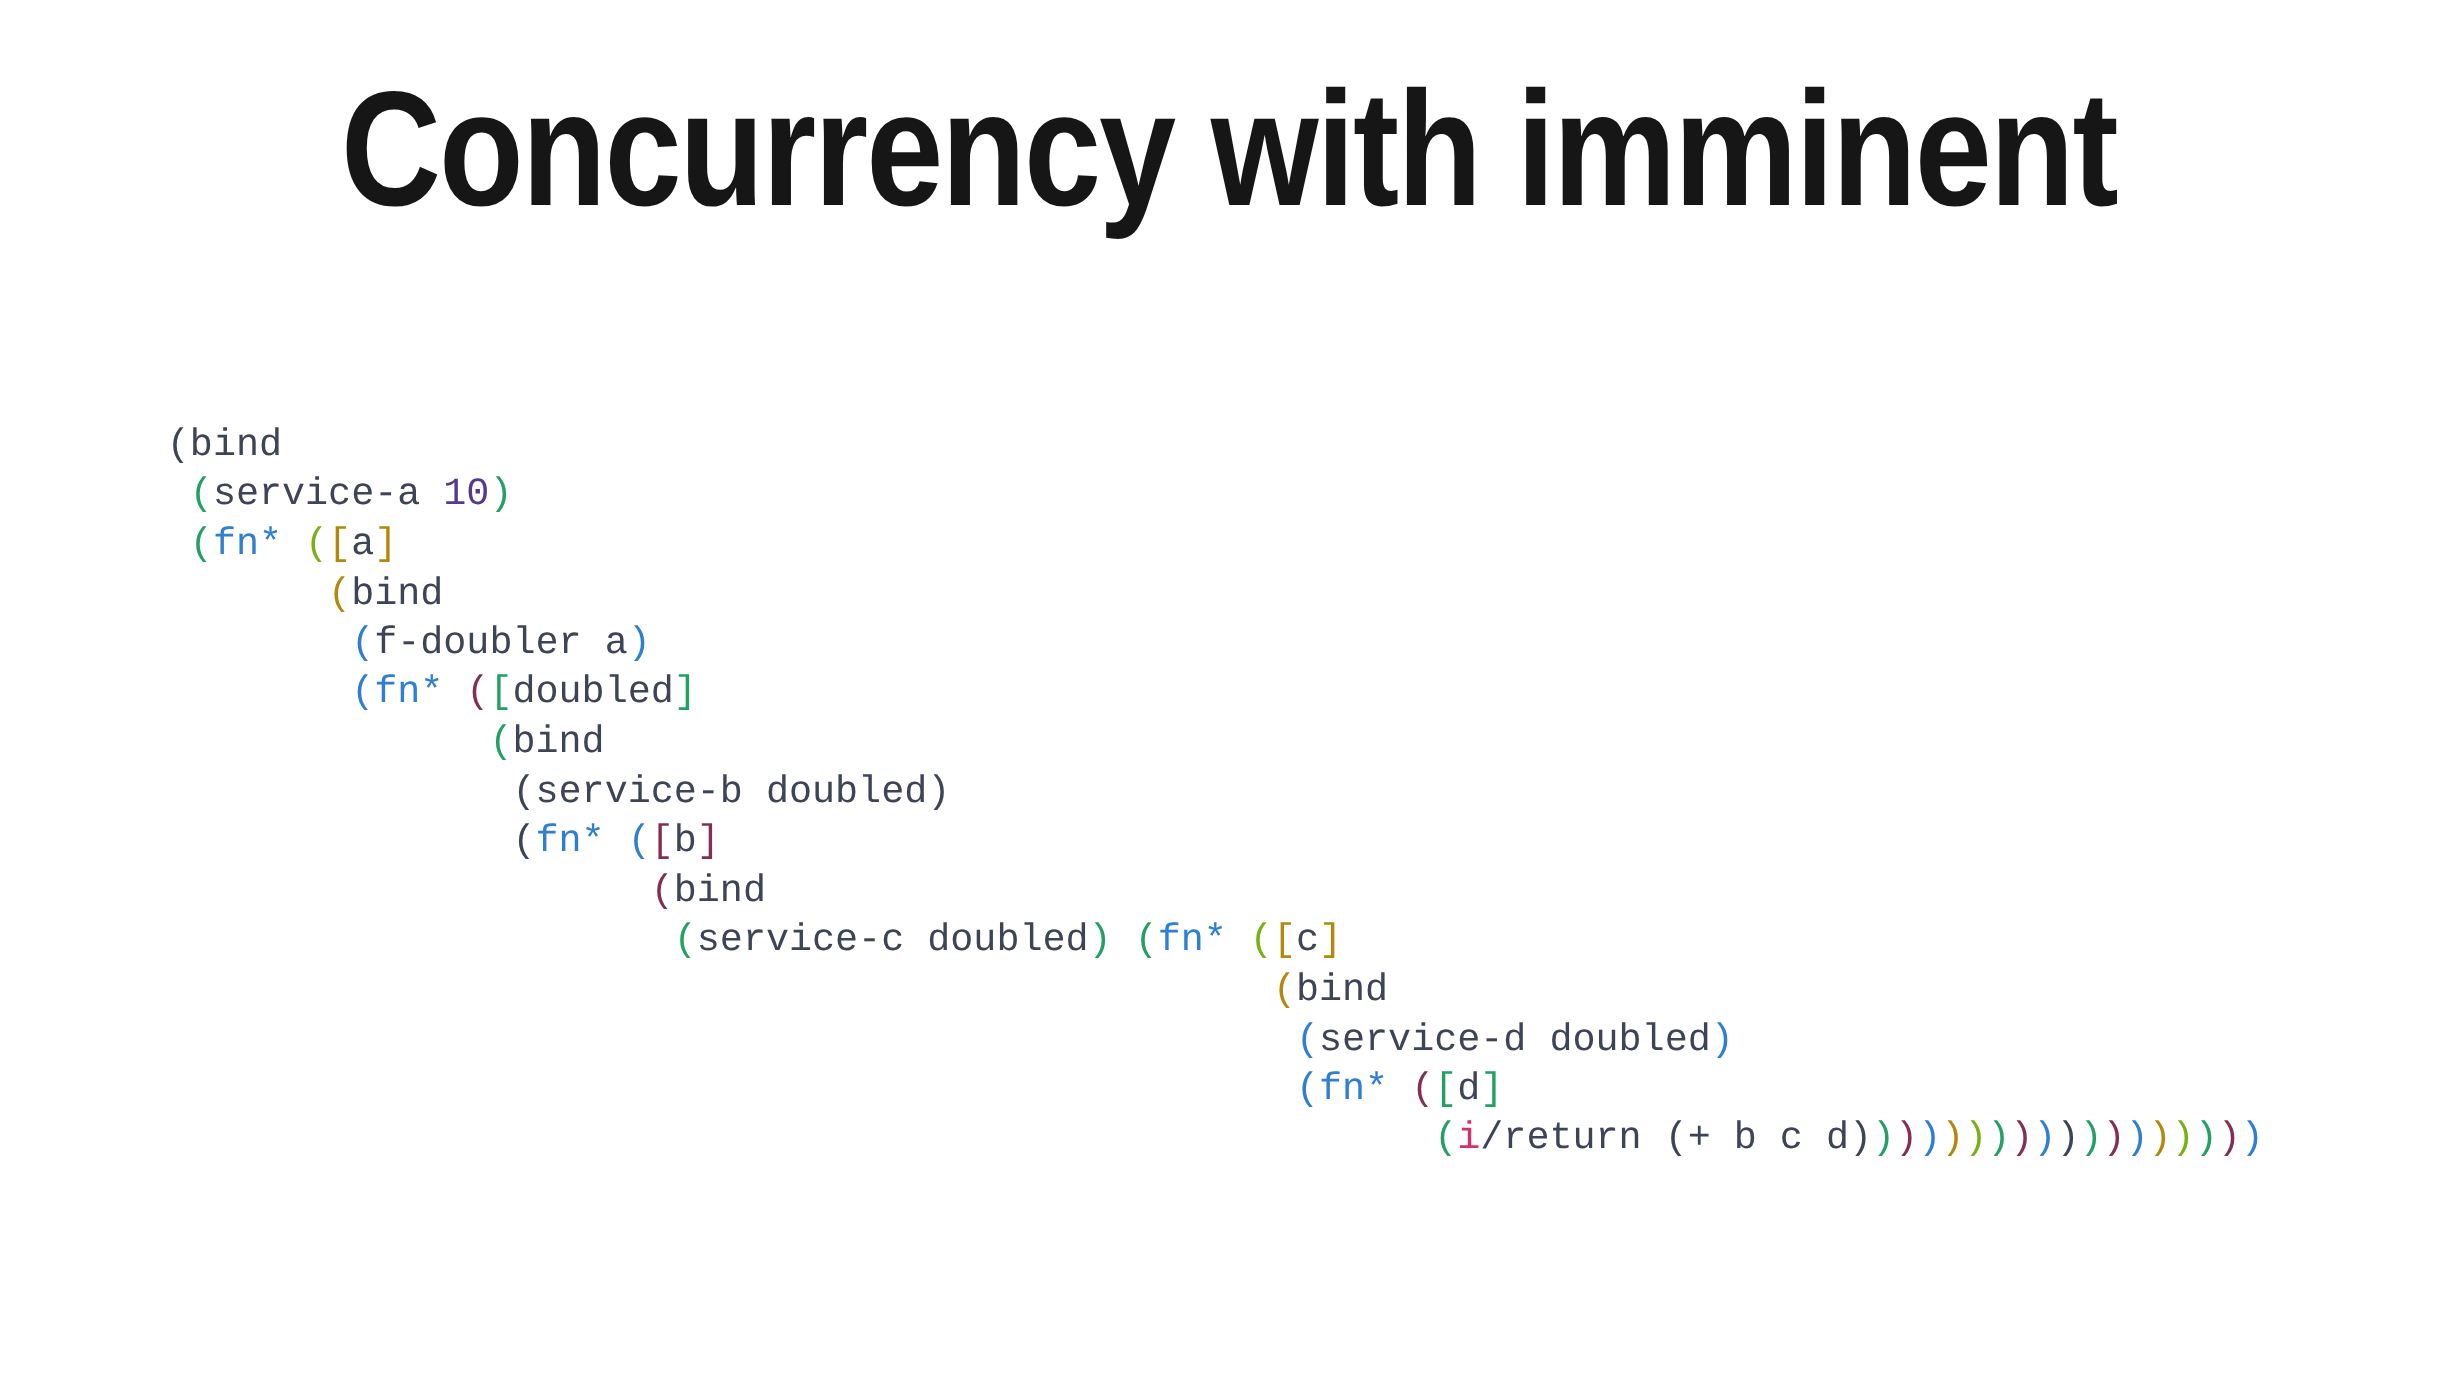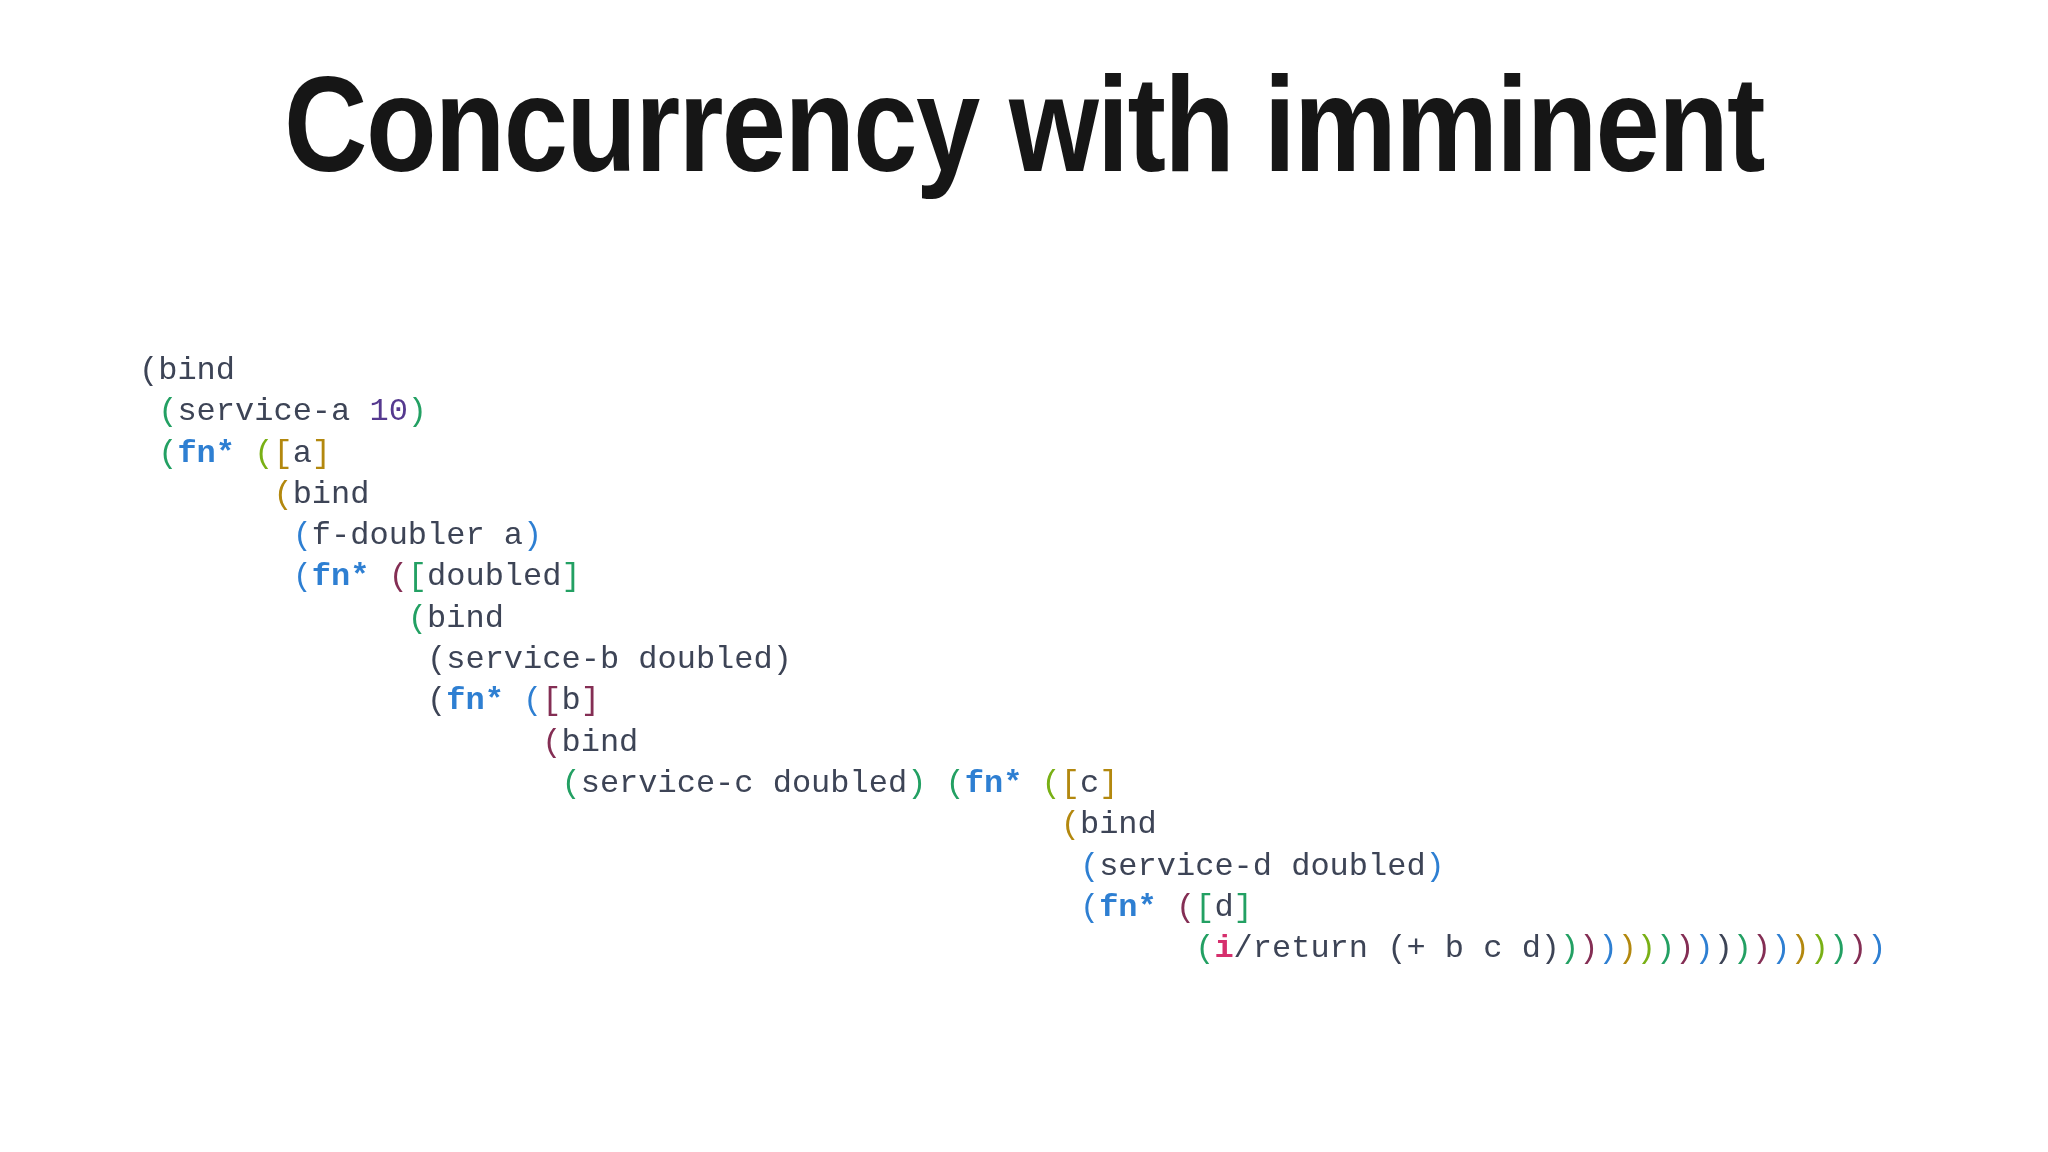--- a/index.html
+++ b/index.html
@@ -38,21 +38,21 @@
     left: 139px;
     top: 350px;
     margin: 0;
     font-family: "Liberation Mono", monospace;
     font-size: 32px;
     line-height: 41.3px;
     color: #3d4456;
     white-space: pre;
   }
   .code .line { height: 41.3px; }
-  .code span.b { font-weight: 700; }
+  .code span.b { font-weight: 400; }
 </style>
 </head>
 <body>
 
 <div class="slide">
   <div class="slide-title">Concurrency with imminent</div>
 
   <pre class="code"><div class="line"><span style="color: rgb(61, 68, 86);">(bind</span></div><div class="line"><span style="color: rgb(61, 68, 86);"> </span><span style="color: rgb(35, 160, 99);">(</span><span style="color: rgb(61, 68, 86);">service-a </span><span style="color: rgb(85, 57, 143);">10</span><span style="color: rgb(35, 160, 99);">)</span></div><div class="line"><span style="color: rgb(61, 68, 86);"> </span><span style="color: rgb(35, 160, 99);">(</span><span class="b" style="color: rgb(46, 127, 210);">fn*</span><span style="color: rgb(61, 68, 86);"> </span><span style="color: rgb(121, 176, 21);">(</span><span style="color: rgb(179, 136, 14);">[</span><span style="color: rgb(61, 68, 86);">a</span><span style="color: rgb(179, 136, 14);">]</span></div><div class="line"><span style="color: rgb(61, 68, 86);">       </span><span style="color: rgb(179, 136, 14);">(</span><span style="color: rgb(61, 68, 86);">bind</span></div><div class="line"><span style="color: rgb(61, 68, 86);">        </span><span style="color: rgb(46, 127, 210);">(</span><span style="color: rgb(61, 68, 86);">f-doubler a</span><span style="color: rgb(46, 127, 210);">)</span></div><div class="line"><span style="color: rgb(61, 68, 86);">        </span><span style="color: rgb(46, 127, 210);">(</span><span class="b" style="color: rgb(46, 127, 210);">fn*</span><span style="color: rgb(61, 68, 86);"> </span><span style="color: rgb(132, 46, 84);">(</span><span style="color: rgb(35, 160, 99);">[</span><span style="color: rgb(61, 68, 86);">doubled</span><span style="color: rgb(35, 160, 99);">]</span></div><div class="line"><span style="color: rgb(61, 68, 86);">              </span><span style="color: rgb(35, 160, 99);">(</span><span style="color: rgb(61, 68, 86);">bind</span></div><div class="line"><span style="color: rgb(61, 68, 86);">               </span><span style="color: rgb(61, 68, 86);">(service-b doubled)</span></div><div class="line"><span style="color: rgb(61, 68, 86);">               </span><span style="color: rgb(61, 68, 86);">(</span><span class="b" style="color: rgb(46, 127, 210);">fn*</span><span style="color: rgb(61, 68, 86);"> </span><span style="color: rgb(46, 127, 210);">(</span><span style="color: rgb(132, 46, 84);">[</span><span style="color: rgb(61, 68, 86);">b</span><span style="color: rgb(132, 46, 84);">]</span></div><div class="line"><span style="color: rgb(61, 68, 86);">                     </span><span style="color: rgb(132, 46, 84);">(</span><span style="color: rgb(61, 68, 86);">bind</span></div><div class="line"><span style="color: rgb(61, 68, 86);">                      </span><span style="color: rgb(35, 160, 99);">(</span><span style="color: rgb(61, 68, 86);">service-c doubled</span><span style="color: rgb(35, 160, 99);">)</span><span style="color: rgb(61, 68, 86);"> </span><span style="color: rgb(35, 160, 99);">(</span><span class="b" style="color: rgb(46, 127, 210);">fn*</span><span style="color: rgb(61, 68, 86);"> </span><span style="color: rgb(121, 176, 21);">(</span><span style="color: rgb(179, 136, 14);">[</span><span style="color: rgb(61, 68, 86);">c</span><span style="color: rgb(179, 136, 14);">]</span></div><div class="line"><span style="color: rgb(61, 68, 86);">                                                </span><span style="color: rgb(179, 136, 14);">(</span><span style="color: rgb(61, 68, 86);">bind</span></div><div class="line"><span style="color: rgb(61, 68, 86);">                                                 </span><span style="color: rgb(46, 127, 210);">(</span><span style="color: rgb(61, 68, 86);">service-d doubled</span><span style="color: rgb(46, 127, 210);">)</span></div><div class="line"><span style="color: rgb(61, 68, 86);">                                                 </span><span style="color: rgb(46, 127, 210);">(</span><span class="b" style="color: rgb(46, 127, 210);">fn*</span><span style="color: rgb(61, 68, 86);"> </span><span style="color: rgb(132, 46, 84);">(</span><span style="color: rgb(35, 160, 99);">[</span><span style="color: rgb(61, 68, 86);">d</span><span style="color: rgb(35, 160, 99);">]</span></div><div class="line"><span style="color: rgb(61, 68, 86);">                                                       </span><span style="color: rgb(35, 160, 99);">(</span><span class="b" style="color: rgb(214, 47, 109);">i</span><span style="color: rgb(61, 68, 86);">/return </span><span style="color: rgb(61, 68, 86);">(</span><span style="color: rgb(61, 68, 86);">+ b c d</span><span style="color: rgb(61, 68, 86);">)</span><span style="color: rgb(35, 160, 99);">)</span><span style="color: rgb(132, 46, 84);">)</span><span style="color: rgb(46, 127, 210);">)</span><span style="color: rgb(179, 136, 14);">)</span><span style="color: rgb(121, 176, 21);">)</span><span style="color: rgb(35, 160, 99);">)</span><span style="color: rgb(132, 46, 84);">)</span><span style="color: rgb(46, 127, 210);">)</span><span style="color: rgb(61, 68, 86);">)</span><span style="color: rgb(35, 160, 99);">)</span><span style="color: rgb(132, 46, 84);">)</span><span style="color: rgb(46, 127, 210);">)</span><span style="color: rgb(179, 136, 14);">)</span><span style="color: rgb(121, 176, 21);">)</span><span style="color: rgb(35, 160, 99);">)</span><span style="color: rgb(132, 46, 84);">)</span><span style="color: rgb(46, 127, 210);">)</span></div></pre>
 </div>
 

